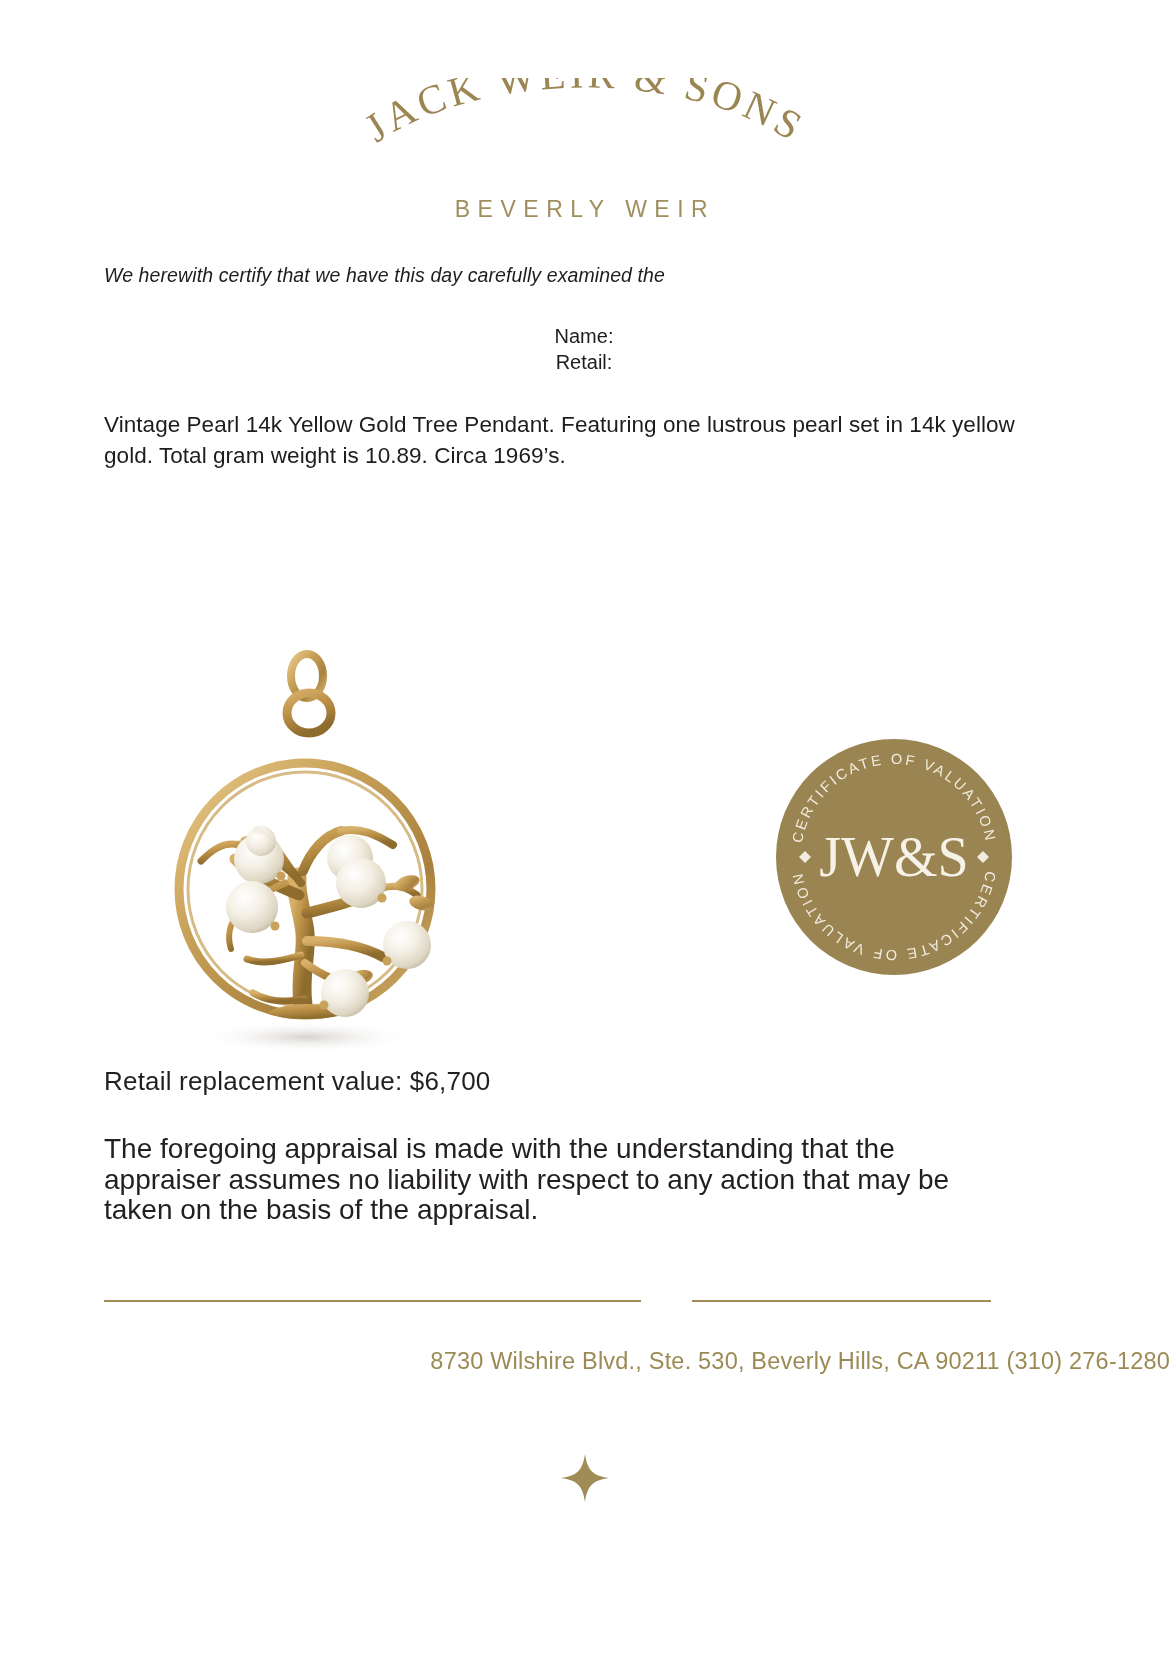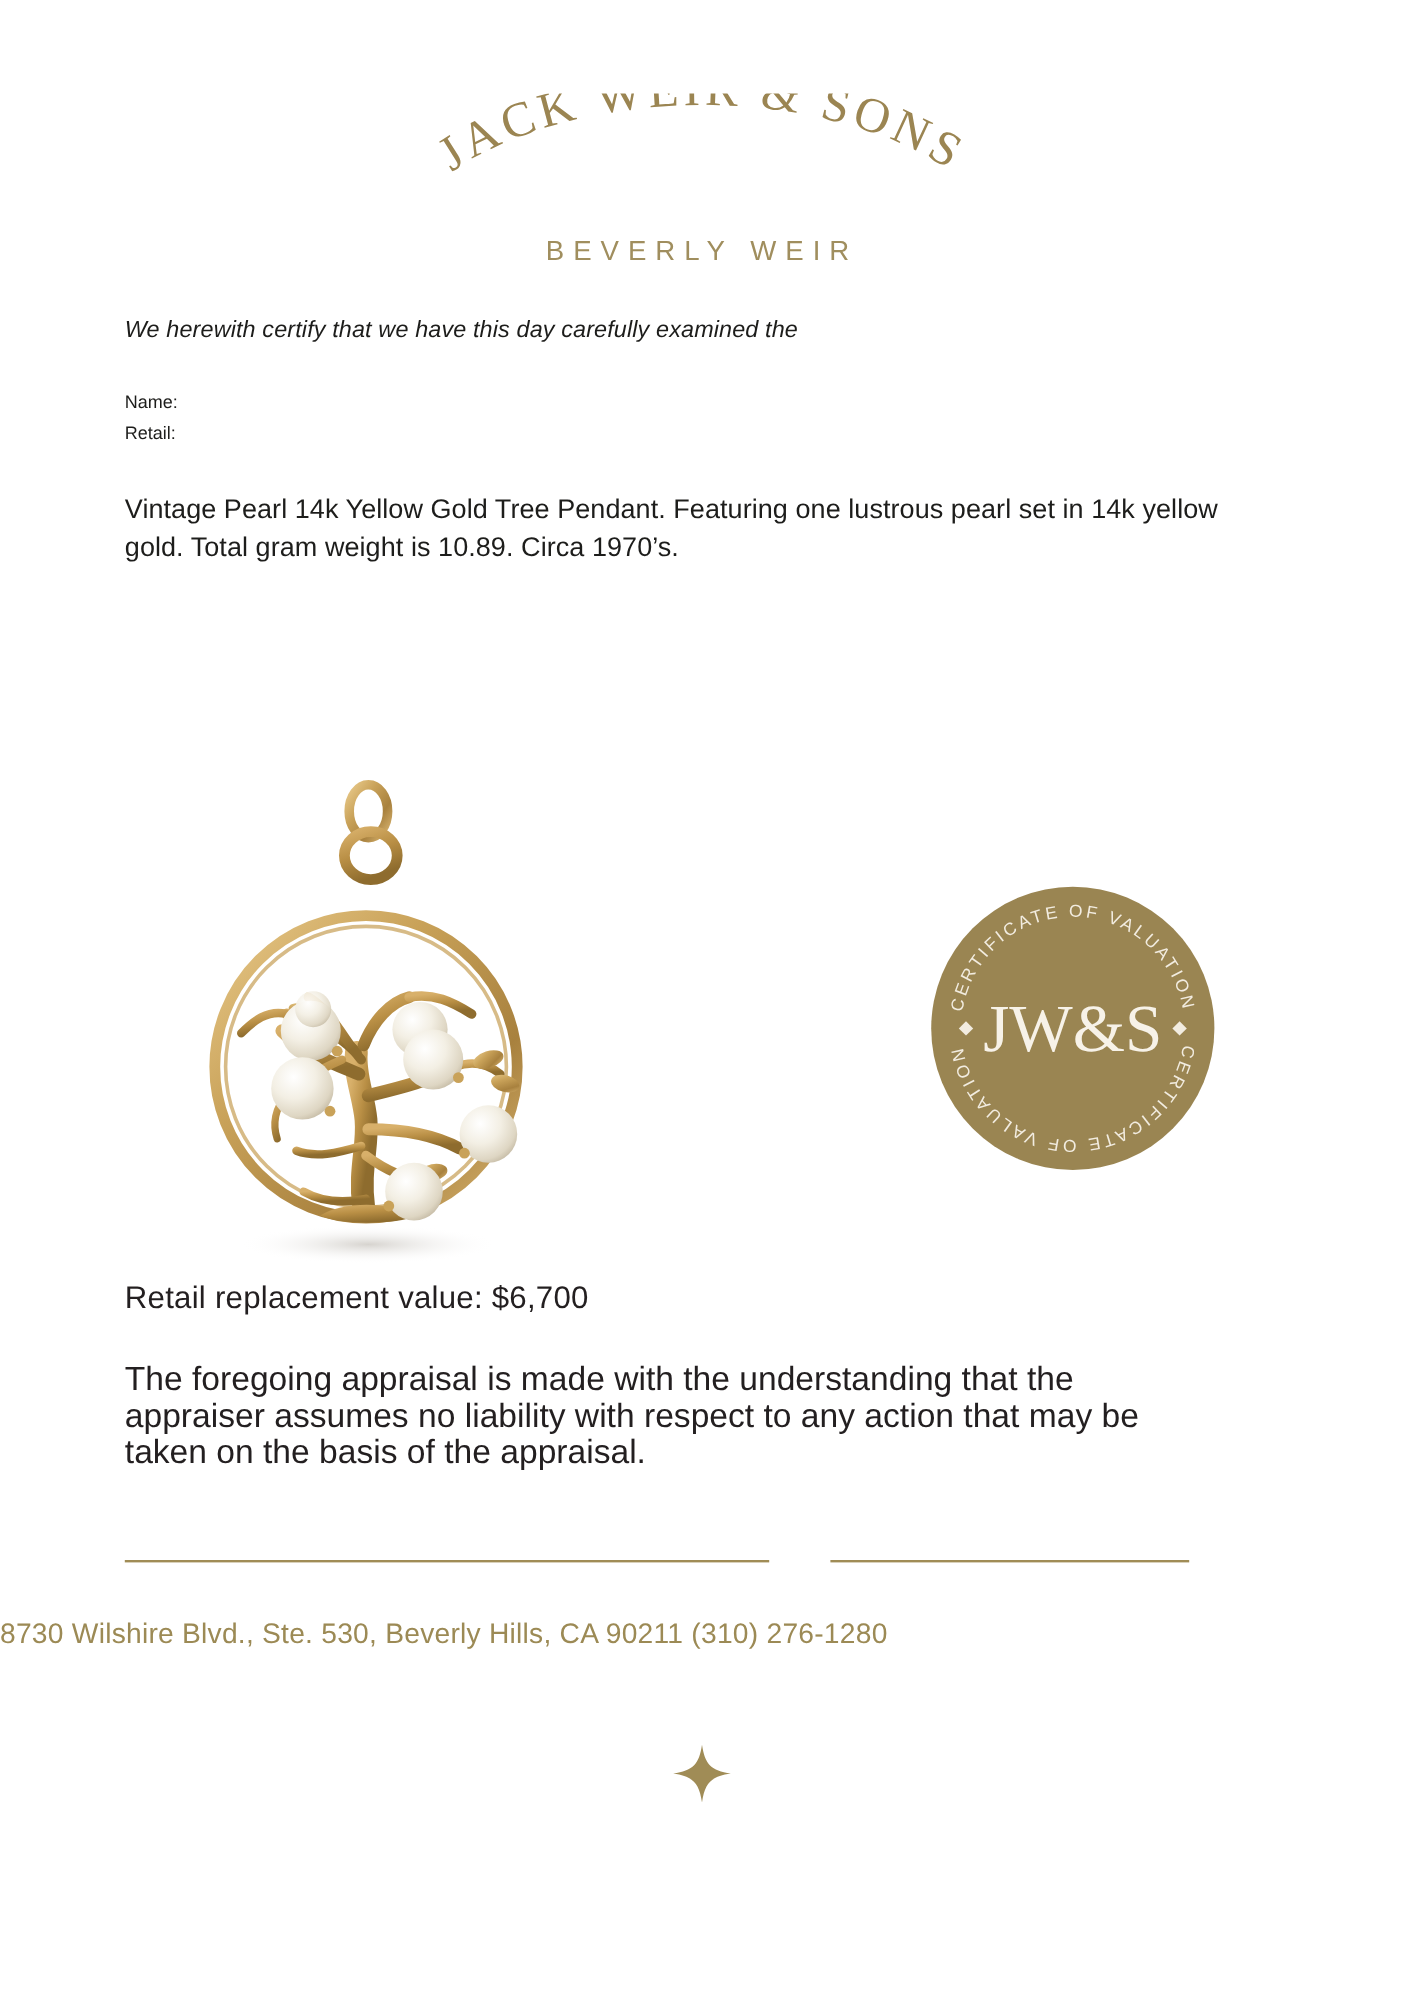--- a/index.html
+++ b/index.html
@@ -59,22 +59,23 @@
     width: 960px;
   }
   .intro {
     font-size: 19.5px;
     line-height: 27px;
     letter-spacing: 0.1px;
     font-style: italic;
   }
   .nameblock {
     margin-top: 34px;
-    font-size: 15px;
+    font-size: 20px;
     line-height: 26px;
+    text-align: center;
   }
   .description {
     margin-top: 34px;
     font-size: 22.5px;
     line-height: 31px;
     letter-spacing: 0.05px;
     width: 915px;
   }
 
   
@@ -146,21 +147,21 @@
   }
   .sig-rule.left  { left: 0;   width: 537px; }
   .sig-rule.right { left: 588px; width: 299px; }
 
   
   .footer-address {
     position: absolute;
     left: 0;
     top: 1348px;
     width: 1170px;
-    text-align: left;
+    text-align: right;
     color: #9c8a55;
     font-size: 23.5px;
     letter-spacing: 0.2px;
   }
   .footer-star {
     position: absolute;
     left: 50%;
     top: 1452px;
     transform: translateX(-50%);
     width: 52px;
@@ -188,21 +189,21 @@
 <div class="doc">
   <div class="intro">
     <div>We herewith certify that we have this day carefully examined the</div>
   </div>
 
   <div class="nameblock">
     <div>Name:</div>
     <div>Retail:</div>
   </div>
 
-  <div class="description">Vintage Pearl 14k Yellow Gold Tree Pendant. Featuring one lustrous pearl set in 14k yellow gold. Total gram weight is 10.89. Circa 1970’s.</div>
+  <div class="description">Vintage Pearl 14k Yellow Gold Tree Pendant. Featuring one lustrous pearl set in 14k yellow gold. Total gram weight is 10.89. Circa 1969’s.</div>
 </div>
 
 <div class="photo">
   <svg width="340" height="410" viewBox="0 0 340 410" xmlns="http://www.w3.org/2000/svg">
     <defs>
       <linearGradient id="goldA" x1="0" y1="0" x2="1" y2="1">
         <stop offset="0%" stop-color="#e8c98a"></stop>
         <stop offset="35%" stop-color="#c9a259"></stop>
         <stop offset="70%" stop-color="#a8813e"></stop>
         <stop offset="100%" stop-color="#d8b470"></stop>

